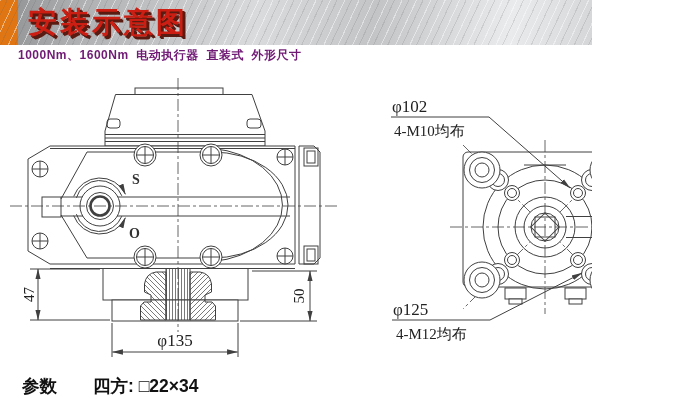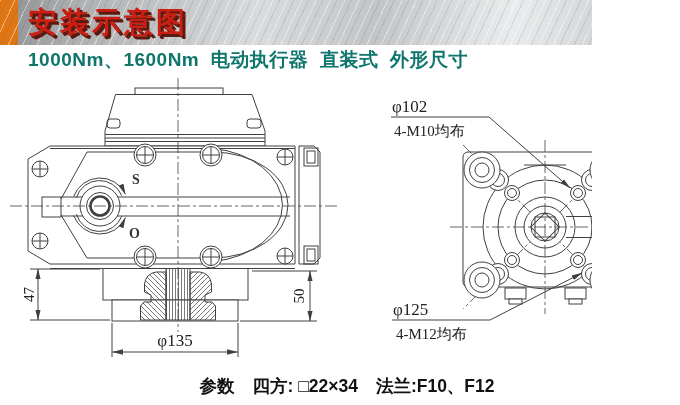--- a/index.html
+++ b/index.html
@@ -8,31 +8,31 @@
   
   .titlebar{position:absolute;left:0;top:0;width:680px;height:45px;
     background:linear-gradient(100deg,#8f9092 0%,#aeb0b2 12%,#d9dbdd 38%,#c2c4c6 55%,#e9ebec 75%,#cfd1d3 90%,#dddfe1 100%);}
   .titlebar::after{content:"";position:absolute;inset:0;
     background:repeating-linear-gradient(115deg,rgba(255,255,255,.45) 0 1px,transparent 1px 6px,rgba(90,90,90,.16) 6px 7px,transparent 7px 13px);}
   .accent{position:absolute;left:0;top:0;width:18px;height:45px;background:#df7613;}
   .pagetitle{position:absolute;left:28px;top:3px;margin:0;z-index:2;
     font-size:29px;font-weight:900;letter-spacing:3px;color:#cc1e12;
     text-shadow:2px 2px 0 #5a1c12,3px 3px 0 #5a1c12;}
   
-  .subtitle{position:absolute;left:28px;top:47px;font-size:19px;font-weight:bold;
-    color:#0f766e;letter-spacing:.5px;white-space:pre;}
+  .subtitle{position:absolute;left:18px;top:47px;font-size:12px;font-weight:bold;
+    color:#701a75;letter-spacing:.5px;white-space:pre;}
   
   svg.draw{position:absolute;left:0;top:0;}
   .cl{stroke-dasharray:12 3 3 3;stroke-width:.8;}
   .dim{font:15px "Liberation Serif",serif;fill:#222;stroke:none;}
   .dimL{font:17px "Liberation Serif",serif;fill:#222;stroke:none;}
   .so{font:bold 14px "Liberation Serif",serif;fill:#333;stroke:none;}
   
-  .footer{position:absolute;left:22px;top:374px;width:650px;display:flex;gap:18px;
-    font-size:17.5px;font-weight:bold;color:#111;white-space:pre;justify-content:center;}
+  .footer{position:absolute;left:22px;top:374px;width:650px;display:flex;gap:36px;
+    font-size:17.5px;font-weight:bold;color:#111;white-space:pre;}
 </style>
 </head>
 <body>
 
 <div class="page">
 
   <header class="titlebar">
     <div class="accent" style="background: rgb(223, 118, 19);"></div>
     <h1 class="pagetitle" style="color: rgb(204, 30, 18);">安装示意图</h1>
   </header>
@@ -243,16 +243,15 @@
       <g>
         <line class="cl" x1="545" y1="140" x2="545" y2="314"></line>
         <line class="cl" x1="450" y1="227" x2="656" y2="227"></line>
       </g>
     </g>
   </svg>
 
   <footer class="footer">
     <span>参数</span>
     <span>四方: □22×34</span>
-    <span>法兰:F10、F12</span>
   </footer>
 
 </div>
 
 </body></html>

